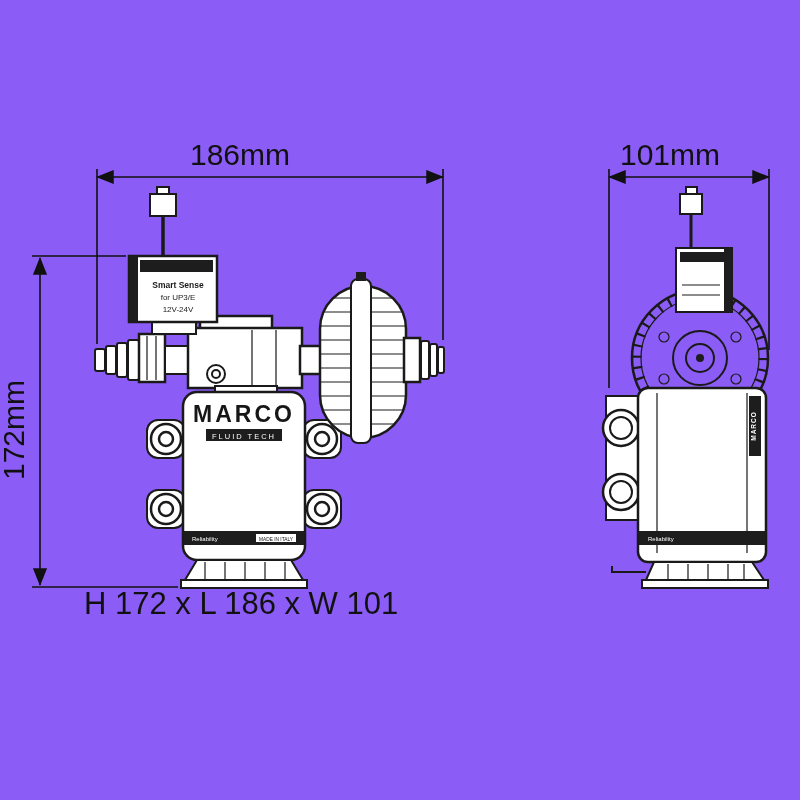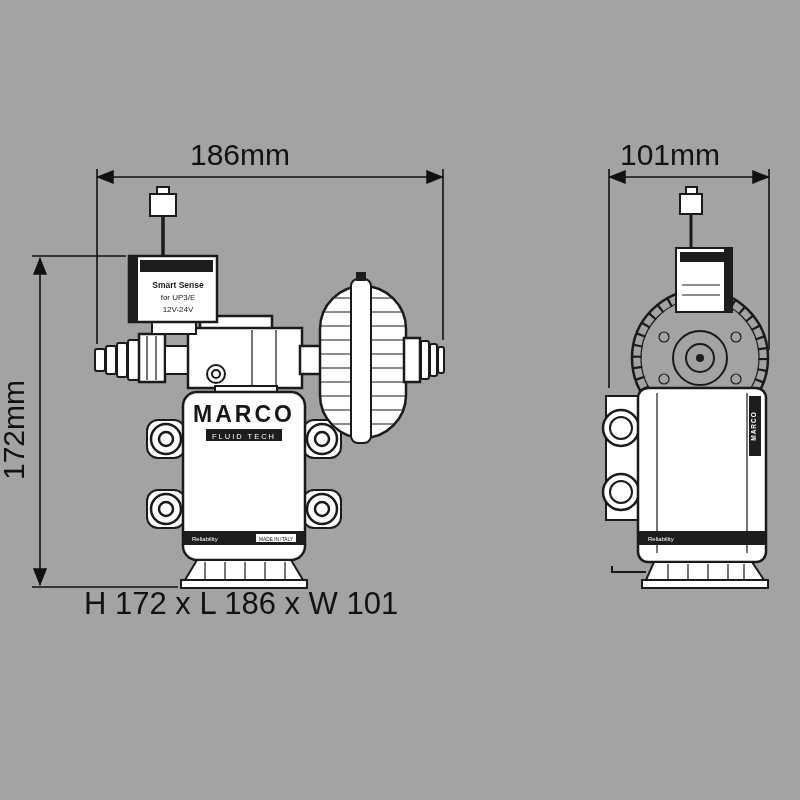--- a/index.html
+++ b/index.html
@@ -1,17 +1,17 @@
 <!DOCTYPE html>
 <html><head>
 <meta charset="utf-8">
 <style>
   html,body { margin:0; padding:0; background:#ffffff; }
   .canvas {
-    position:relative; width:800px; height:800px; background:#a3a3a3;
+    position:relative; width:800px; height:800px; background:#8b5cf6;
     font-family:"Liberation Sans", sans-serif; overflow:hidden;
   }
   svg { display:block; }
   .dim  { stroke:#111111; stroke-width:1.6; fill:none; }
   .thin { stroke:#1a1a1a; stroke-width:1.2; fill:none; }
   .ln   { stroke:#1a1a1a; stroke-width:2; fill:none; }
   .ln25 { stroke:#1a1a1a; stroke-width:2.5; fill:none; }
   .fw   { fill:#ffffff; stroke:#1a1a1a; stroke-width:2; }
   .fw25 { fill:#ffffff; stroke:#1a1a1a; stroke-width:2.5; }
   .dk   { fill:#1d1d1d; stroke:none; }

